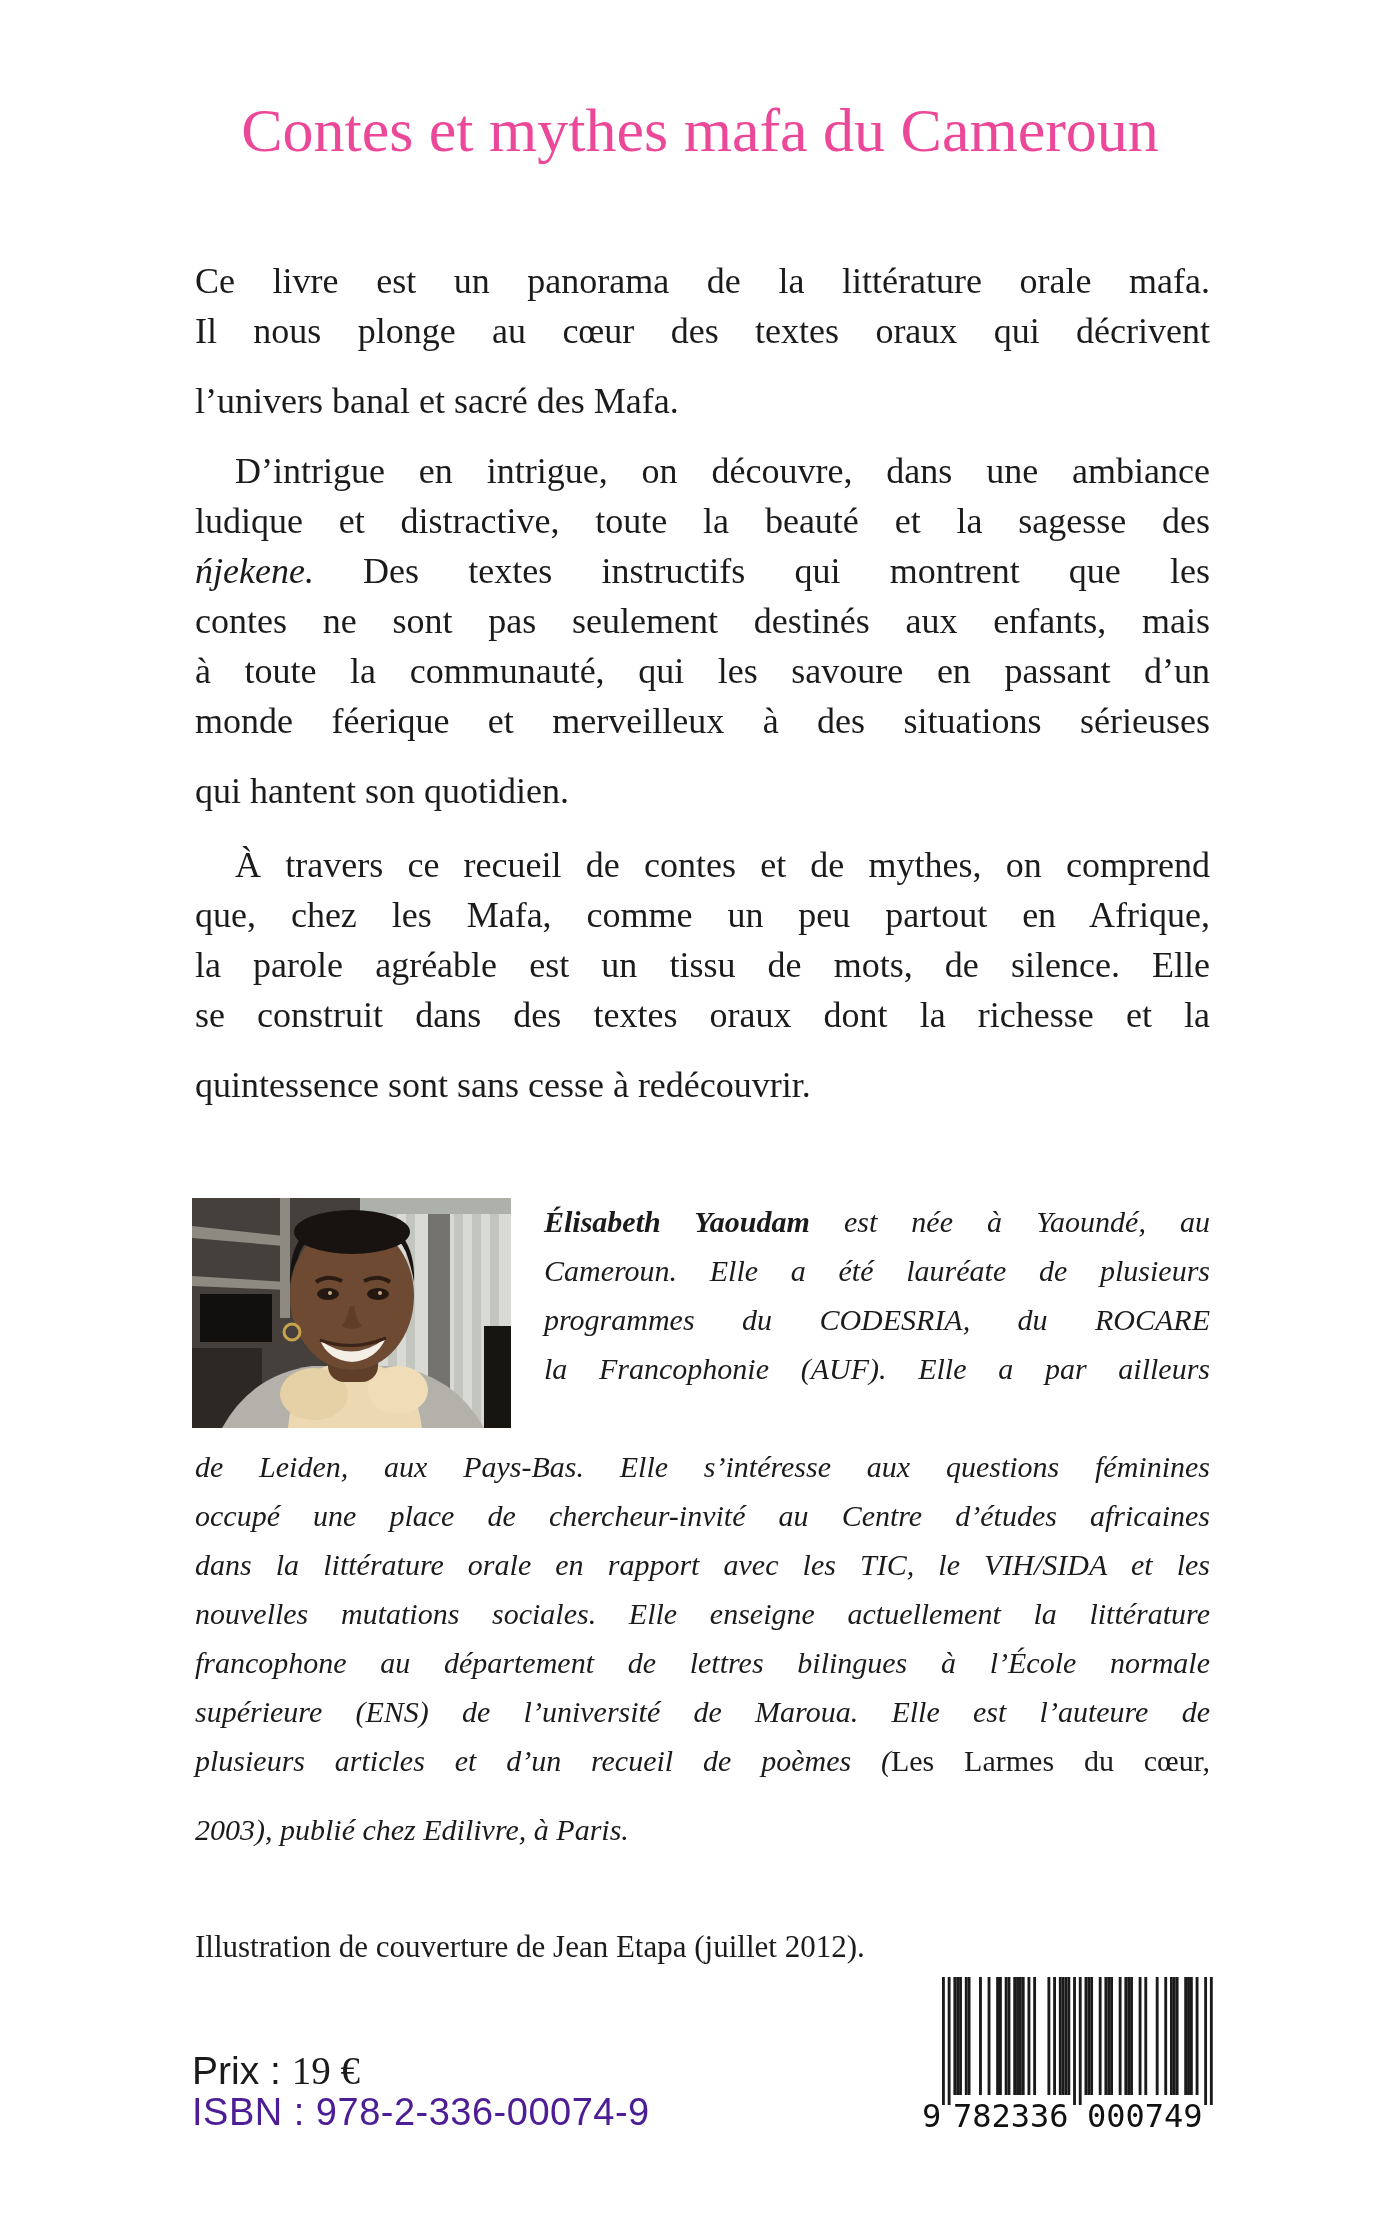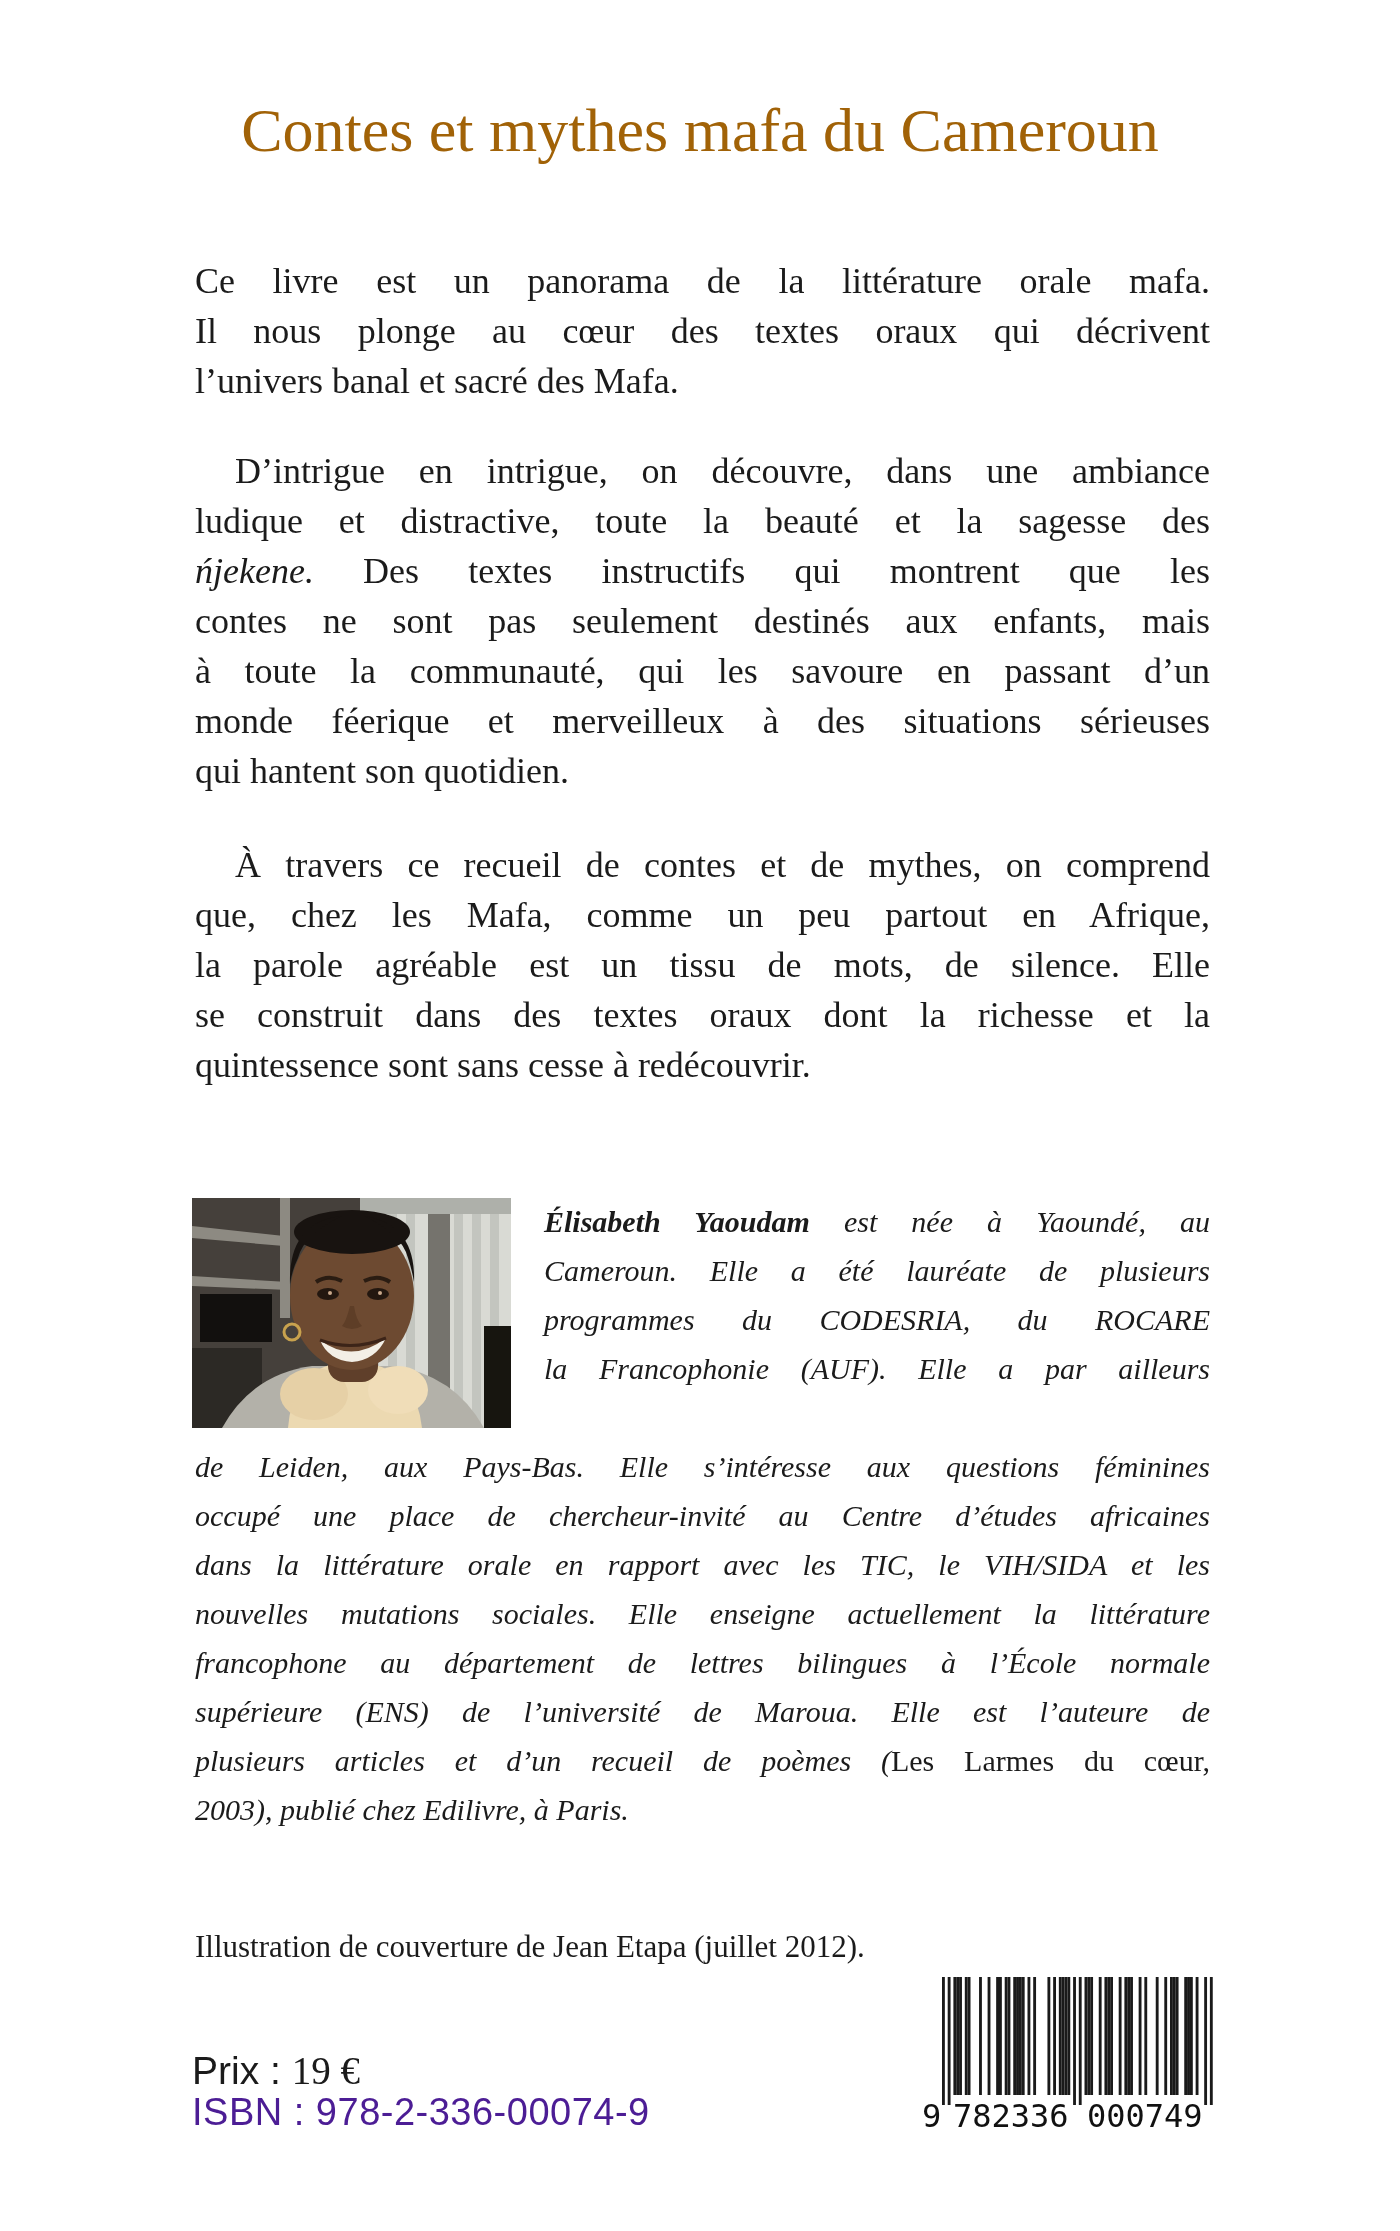--- a/index.html
+++ b/index.html
@@ -3,21 +3,21 @@
 <meta charset="utf-8">
 <style>
   html,body{margin:0;padding:0;background:#ffffff;}
   .page{position:relative;width:1400px;height:2231px;background:#ffffff;overflow:hidden;
         font-family:"Liberation Serif", serif;color:#1b1b1b;}
   .title{position:absolute;top:94px;left:0;width:100%;text-align:center;
          font:normal 62px/72px "Liberation Serif", serif;color:#a32e3e;margin:0;}
   .para{position:absolute;left:195px;width:1015px;font-size:36px;line-height:50px;}
   #p1{top:256px;} #p2{top:446px;} #p3{top:840px;}
   .tline{text-align:justify;text-align-last:justify;}
-  .tline.last{text-align-last:left;}
+  .tline.last{text-align-last:left;margin-top:20px;}
   .tline.ind{text-indent:40px;}
   .s-n{font-style:normal;}
   .s-i{font-style:italic;}
   .s-bi{font-style:italic;font-weight:bold;}
   .s-r{font-style:normal;}
   .photo{position:absolute;left:192px;top:1198px;width:319px;height:230px;}
   .photo svg{display:block;width:100%;height:100%;}
   .bio-side{position:absolute;left:544px;top:1197px;width:666px;
             font-size:30px;line-height:49px;font-style:italic;}
   .bio-full{position:absolute;left:195px;top:1442px;width:1015px;
@@ -30,21 +30,21 @@
         font-family:"Liberation Sans", sans-serif;letter-spacing:0.5px;color:#4c1d95;}
   .barcode{position:absolute;left:920px;top:1975px;width:300px;height:156px;}
   .barcode svg{display:block;width:100%;height:100%;}
   .bc-digit{font-family:"DejaVu Sans Mono", monospace;font-size:32px;fill:#111;}
 </style>
 </head>
 <body>
 
 <div class="page">
 
-  <h1 class="title" style="color: #a16207;">Contes et mythes mafa du Cameroun</h1>
+  <h1 class="title" style="color: #ec4899;">Contes et mythes mafa du Cameroun</h1>
 
   <section>
     <div id="p1" class="para">
         <div class="tline"><span class="s-n">Ce livre est un panorama de la littérature orale mafa.</span></div>
         <div class="tline"><span class="s-n">Il nous plonge au cœur des textes oraux qui décrivent</span></div>
         <div class="tline last"><span class="s-n">l’univers banal et sacré des Mafa.</span></div>
       </div>
     <div id="p2" class="para">
         <div class="tline ind"><span class="s-n">D’intrigue en intrigue, on découvre, dans une ambiance</span></div>
         <div class="tline"><span class="s-n">ludique et distractive, toute la beauté et la sagesse des</span></div>

